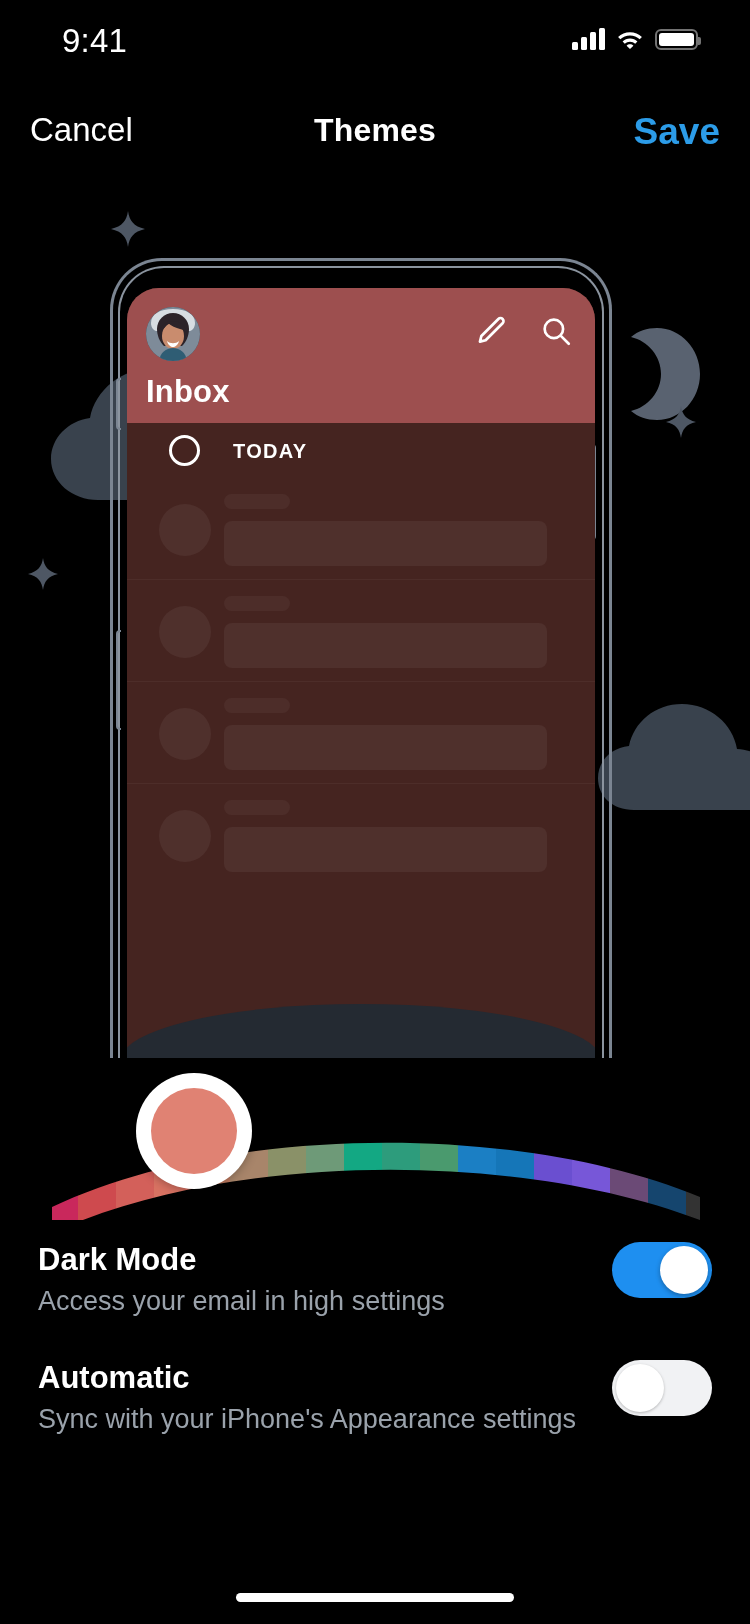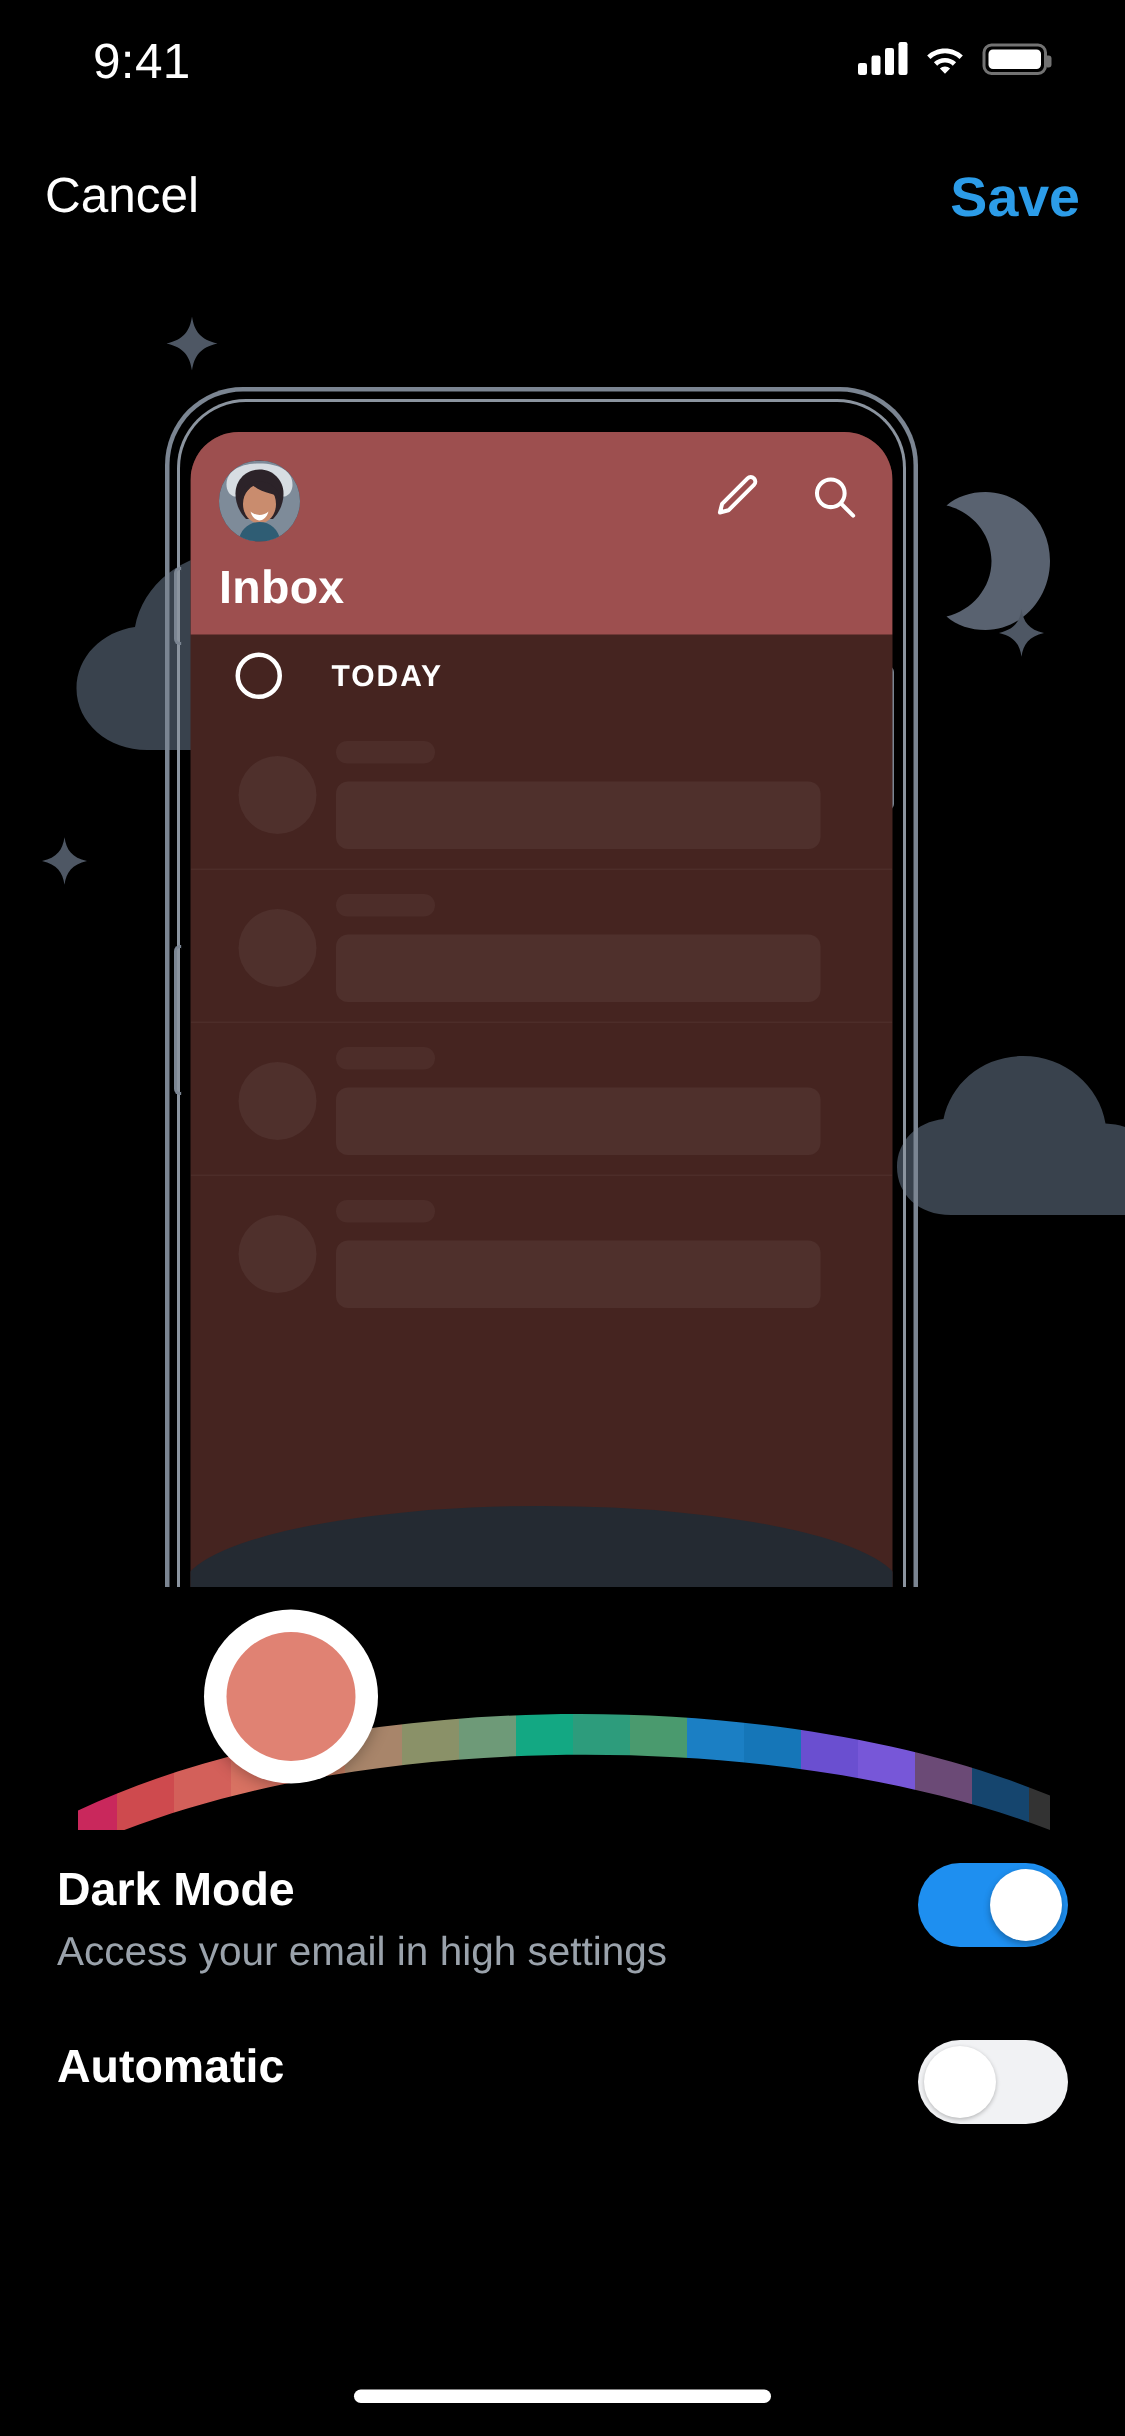--- a/index.html
+++ b/index.html
@@ -121,21 +121,21 @@
   }
   .screen-inbox {
     position: absolute; left: 19px; top: 86px;
     color: #fff; font-size: 31px; font-weight: bold; letter-spacing: .2px;
   }
   .hdr-icons {
     position: absolute; right: 22px; top: 26px;
     display: flex; align-items: center; gap: 30px;
   }
   .today-row {
-    position: absolute; left: 0; top: 135px; width: 100%; height: 56px;
+    position: absolute; left: 12px; top: 135px; width: 100%; height: 56px;
   }
   .today-circle {
     position: absolute; left: 30px; top: 12px;
     width: 31px; height: 31px; border-radius: 50%;
     border: 3px solid #ffffff;
   }
   .today-label {
     position: absolute; left: 94px; top: 17px;
     color: #ffffff; font-size: 20px; font-weight: bold; letter-spacing: 1.3px;
   }
@@ -233,20 +233,21 @@
         </svg>
       </span>
       <span class="batt">
           <i></i>
         </span>
     </div>
   </div>
 
   <div class="navbar">
     <button class="nav-cancel">Cancel</button>
+    <div class="nav-title">Themes</div>
     <button class="nav-save" style="color: rgb(44, 156, 232);">Save</button>
   </div>
 
   <div class="decor">
 
     <svg class="cloud" style="left:28px; top:368px;" width="240" height="132" viewBox="0 0 240 132">
       <path d="M70 132c-26 0-47-18-47-41 0-21 17-38 39-41 5-28 32-50 64-50 33 0 61 23 65 53 28 1 49 20 49 43 0 20-16 36-38 36H70z" fill="#39424d"></path>
     </svg>
 
     <svg class="cloud" style="left:598px; top:700px;" width="200" height="110" viewBox="0 0 200 110">
@@ -371,20 +372,21 @@
   <div class="setting" style="top:1242px;">
     <div class="s-title">Dark Mode</div>
     <div class="s-sub">Access your email in high settings</div>
     <div class="toggle on" style="background: rgb(30, 143, 240);">
         <span class="knob"></span>
       </div>
   </div>
 
   <div class="setting" style="top:1360px;">
     <div class="s-title">Automatic</div>
+    <div class="s-sub">Sync with your iPhone's Appearance settings</div>
     <div class="toggle off" style="background: rgb(241, 242, 244);">
         <span class="knob"></span>
       </div>
   </div>
 
   <div class="home-ind"></div>
 
 </div>
 
 </body></html>

